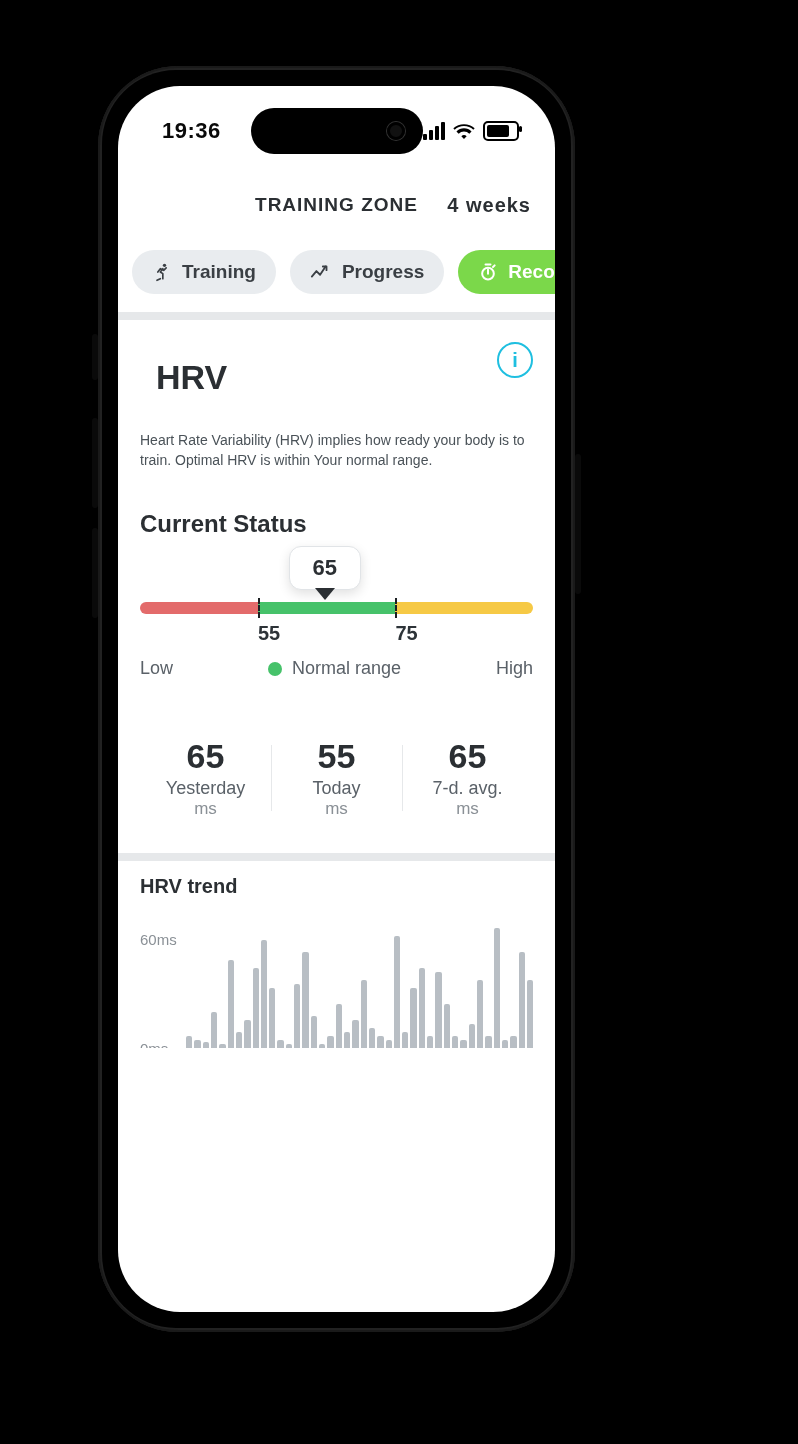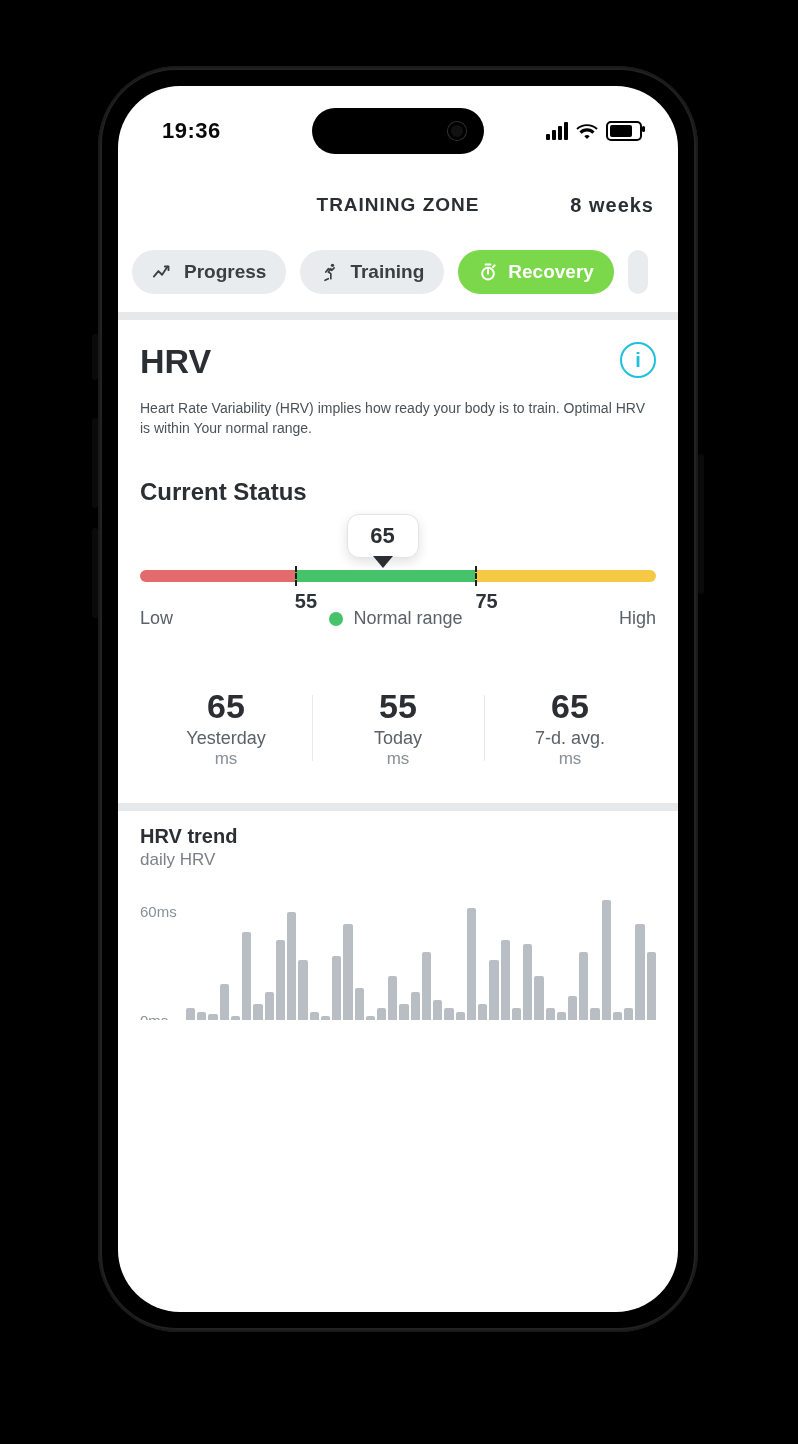--- a/index.html
+++ b/index.html
@@ -13,21 +13,21 @@
     --green:#7bd84a;
     --greenDark:#46c26a;
     --red:#e36b6b;
     --yellow:#f6c945;
     --cyan:#1fbfe0;
   }
   html,body{margin:0;padding:0;background:var(--bg);font-family:-apple-system,Helvetica Neue,Arial,sans-serif;}
   .stage{width:798px;height:1444px;margin:0 auto;background:var(--bg);position:relative;}
   
   .phone{
-    position:absolute;left:98px;top:66px;width:600px;height:1266px;
+    position:absolute;left:98px;top:66px;width:477px;height:1266px;
     background:#0b0b0b;border-radius:80px;box-shadow:0 0 0 2px #1a1a1a inset,0 0 0 10px #222 inset;
   }
   .phone::before{
     content:"";position:absolute;inset:4px;border-radius:74px;background:#000;
   }
   .side-btn{position:absolute;background:#0a0a0a;border-radius:6px;}
   .sb1{left:-6px;top:268px;width:6px;height:46px;}
   .sb2{left:-6px;top:352px;width:6px;height:90px;}
   .sb3{left:-6px;top:462px;width:6px;height:90px;}
   .sb4{right:-6px;top:388px;width:6px;height:140px;}
@@ -71,21 +71,21 @@
   .chip{
     display:inline-flex;align-items:center;gap:10px;height:44px;border-radius:22px;
     background:var(--chipBg);color:var(--chipInk);font-size:19px;font-weight:600;padding:0 20px;white-space:nowrap;
   }
   .chip svg{display:block;}
   .chip.active{background:var(--green);color:#fff;font-weight:700;}
   .chip.peek{width:20px;padding:0;justify-content:center;background:var(--chipBg);}
   .divider{height:8px;background:var(--line);}
   .section{padding:22px 22px 12px 22px;}
   .sec-head{display:flex;align-items:flex-start;justify-content:space-between;}
-  .sec-title{font-size:34px;font-weight:800;color:var(--ink);margin:0;}
+  .sec-title{font-size:34px;font-weight:800;color:var(--ink);margin:16px;}
   .info-btn{width:36px;height:36px;border:2.5px solid var(--cyan);border-radius:50%;display:flex;align-items:center;justify-content:center;color:var(--cyan);font-weight:700;font-size:20px;background:transparent;cursor:pointer;}
   .desc{color:#4a5258;font-size:14px;line-height:1.4;margin:18px 0 0 0;}
   .subhead{font-size:24px;font-weight:800;color:var(--ink);margin:40px 0 4px;}
   
   .range-wrap{position:relative;padding-top:56px;margin-top:8px;}
   .range-bar{display:flex;height:12px;border-radius:7px;overflow:visible;position:relative;}
   .seg{height:12px;}
   .seg.low{background:var(--red);border-radius:7px 0 0 7px;}
   .seg.mid{background:var(--greenDark);}
   .seg.high{background:var(--yellow);border-radius:0 7px 7px 0;}
@@ -96,21 +96,21 @@
     display:flex;flex-direction:column;align-items:center;
   }
   .marker .bubble{
     background:#fff;border:1px solid #e1e4e7;border-radius:12px;min-width:50px;height:42px;
     display:flex;align-items:center;justify-content:center;font-size:22px;font-weight:800;color:#2b2f33;
     box-shadow:0 4px 12px rgba(0,0,0,.12);padding:0 10px;
   }
   .marker .arrow{
     margin-top:-2px;width:0;height:0;border-left:10px solid transparent;border-right:10px solid transparent;border-top:12px solid #2b2f33;
   }
-  .scale-labels{display:flex;align-items:center;justify-content:space-between;margin-top:26px;color:#5a6168;font-size:18px;}
+  .scale-labels{display:flex;align-items:center;justify-content:space-between;margin-top:44px;color:#5a6168;font-size:18px;}
   .scale-mid{display:flex;align-items:center;gap:10px;}
   .dot{width:14px;height:14px;border-radius:50%;background:var(--greenDark);}
   .stats{display:flex;margin-top:52px;padding:6px 0 22px;}
   .stat{flex:1;text-align:center;position:relative;}
   .stat + .stat::before{content:"";position:absolute;left:0;top:8px;bottom:8px;width:1px;background:var(--line);}
   .stat .val{font-size:34px;font-weight:800;color:var(--ink);}
   .stat .lab{color:#5a6168;font-size:18px;margin-top:2px;}
   .stat .unit{color:#8a9096;font-size:17px;}
   
   .trend{padding:14px 22px 0 22px;}
@@ -154,43 +154,43 @@
           <span class="batt">
               <i></i>
             </span>
         </span>
       </div>
 
       <div class="content">
 
         <div class="header">
           <span class="title">TRAINING ZONE</span>
-          <span class="right">8 weeks</span>
+          <span class="right">4 weeks</span>
         </div>
 
         <div class="chips">
-          <span class="chip">
-            <span>
-              <svg width="22" height="18" viewBox="0 0 24 18" fill="none" stroke="#3a3f44" stroke-width="2" stroke-linecap="round" stroke-linejoin="round">
-                  <path d="M2 14l5-6 4 4 6-9"></path>
-                  <path d="M14 3h4v4"></path>
-                </svg>
-            </span>
-            <span>Progress</span>
-          </span>
           <span class="chip">
             <span>
               <svg width="20" height="20" viewBox="0 0 24 24" fill="none" stroke="#3a3f44" stroke-width="2" stroke-linecap="round" stroke-linejoin="round">
                   <circle cx="15" cy="4" r="2" fill="#3a3f44" stroke="none"></circle>
                   <path d="M13 8l-3 4 3 2v6"></path>
                   <path d="M7 12l3-4 4 2 3-3"></path>
                   <path d="M10 20l-4 2"></path>
                 </svg>
             </span>
             <span>Training</span>
+          </span>
+          <span class="chip">
+            <span>
+              <svg width="22" height="18" viewBox="0 0 24 18" fill="none" stroke="#3a3f44" stroke-width="2" stroke-linecap="round" stroke-linejoin="round">
+                  <path d="M2 14l5-6 4 4 6-9"></path>
+                  <path d="M14 3h4v4"></path>
+                </svg>
+            </span>
+            <span>Progress</span>
           </span>
           <span class="chip active">
             <span>
               <svg width="20" height="20" viewBox="0 0 24 24" fill="none" stroke="#ffffff" stroke-width="2.4" stroke-linecap="round">
                   <circle cx="12" cy="14" r="7"></circle>
                   <path d="M12 14V9"></path>
                   <path d="M9 3h6"></path>
                   <path d="M18 6l2-2"></path>
                 </svg>
             </span>
@@ -252,21 +252,20 @@
               <div class="lab">7-d. avg.</div>
               <div class="unit">ms</div>
             </div>
           </div>
         </div>
 
         <div class="divider"></div>
 
         <div class="trend">
           <div class="trend-title">HRV trend</div>
-          <div class="trend-sub">daily HRV</div>
           <div class="chart-wrap">
             <span class="ylab" id="ylab-top" style="top: 10%; margin-top: 8px;">60ms</span>
             <span class="ylab" id="ylab-bot" style="top: 100%;">0ms</span>
             <div class="chart">
               <div class="bars-row" id="bars-row">
                   <i style="height: 12px;"></i>
                   <i style="height: 8px;"></i>
                   <i style="height: 6px;"></i>
                   <i style="height: 36px;"></i>
                   <i style="height: 4px;"></i>

